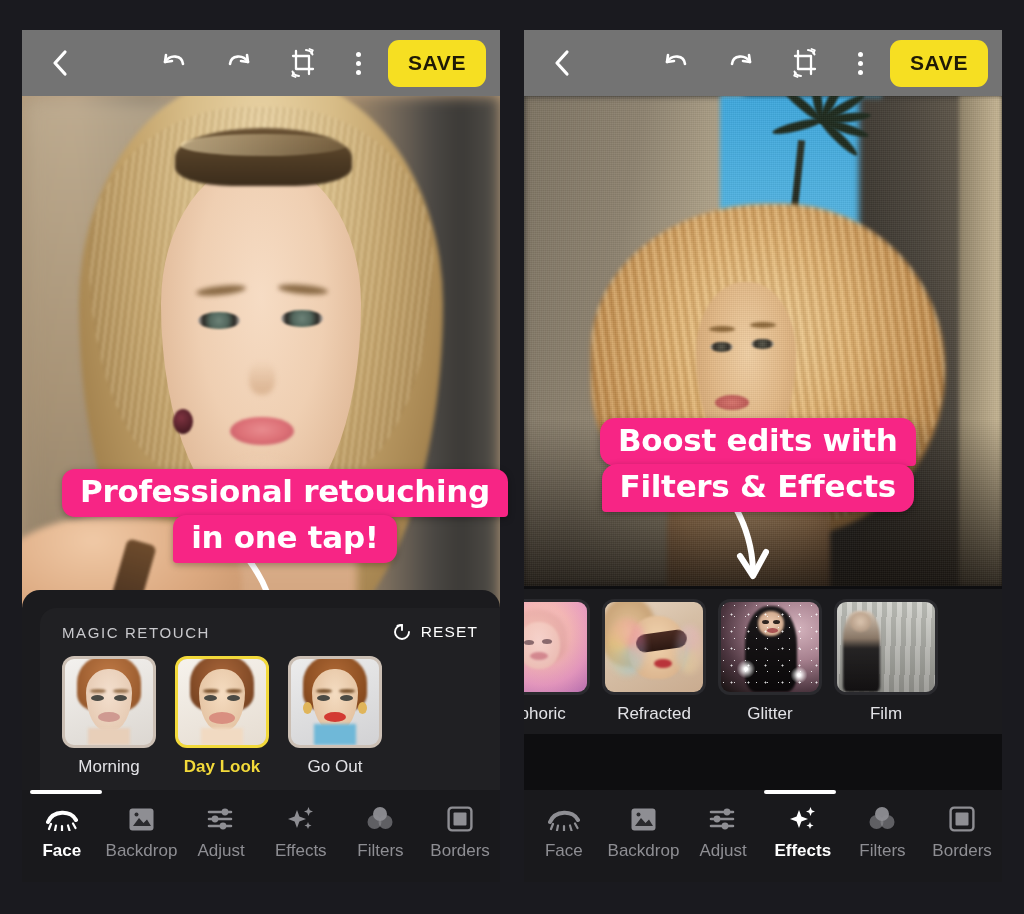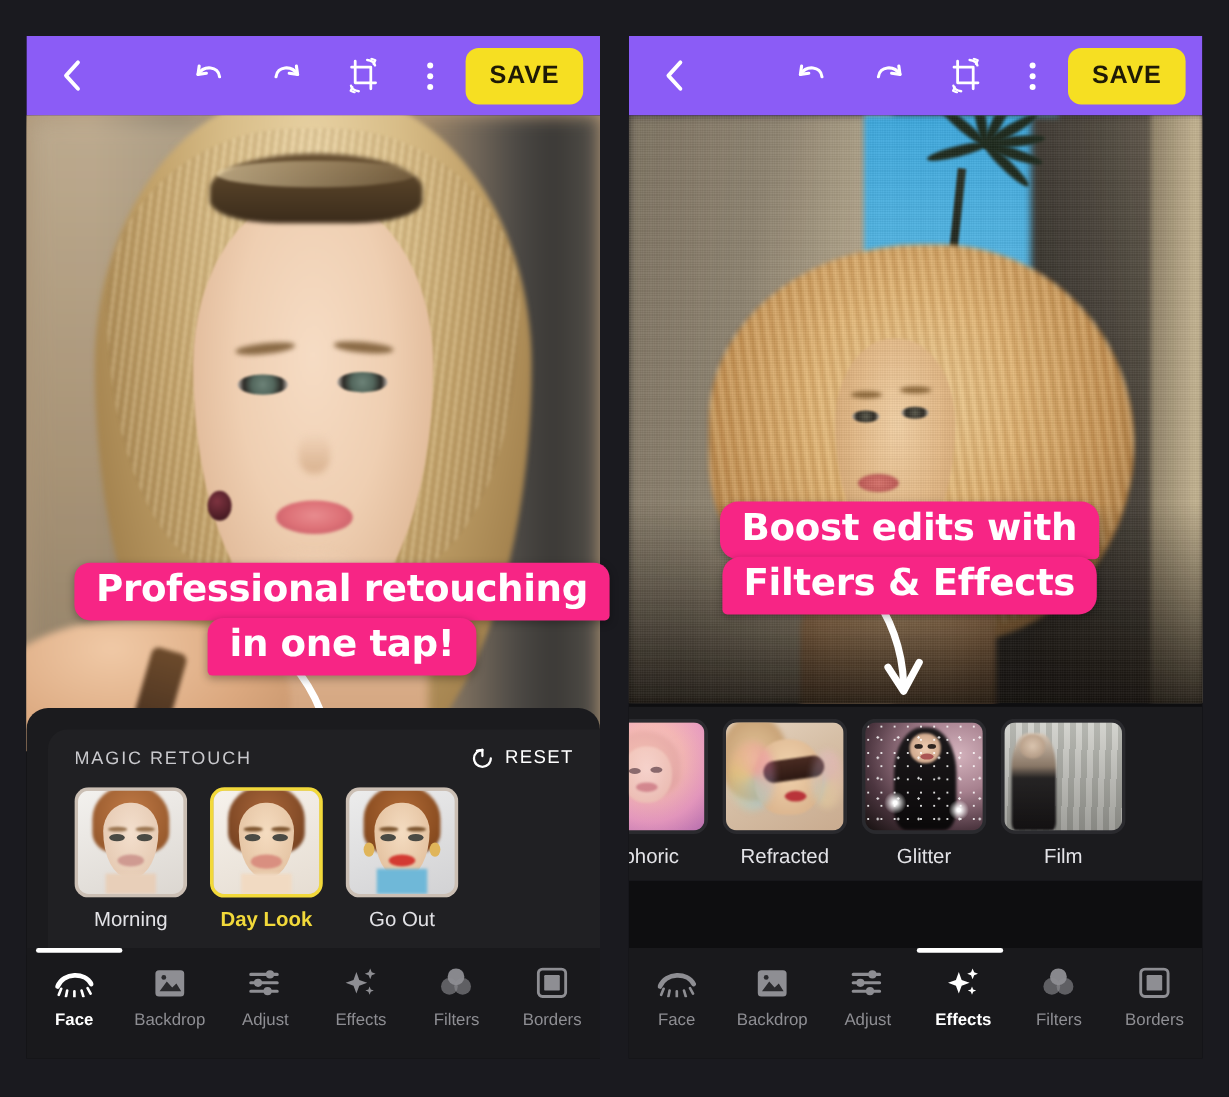--- a/index.html
+++ b/index.html
@@ -25,21 +25,21 @@
     background: #0e0e10;
     overflow: hidden;
   }
   #phone-left  { left: 22px; }
   #phone-right { left: 524px; }
 
   
   .toolbar {
     position: relative;
     height: 66px;
-    background: #8b5cf6;
+    background: #737373;
     display: flex;
     align-items: center;
     z-index: 30;
   }
   .tb-btn {
     display: flex; align-items: center; justify-content: center;
     width: 46px; height: 46px;
     color: #ffffff;
   }
   .tb-back { margin-left: 14px; }
@@ -403,21 +403,21 @@
   .toolnav-indicator {
     position: absolute; top: 0; height: 4px; width: 72px;
     background: #ffffff; border-radius: 2px;
   }
   .tool {
     display: flex; flex-direction: column; align-items: center; gap: 7px;
     width: 74px; cursor: pointer; background: none; border: none;
     font-family: "Liberation Sans", sans-serif;
   }
   .tool-ico { height: 30px; display: flex; align-items: center; justify-content: center; color: #8e8e93; }
-  .tool-lbl { font-size: 14px; color: #8e8e93; }
+  .tool-lbl { font-size: 17px; color: #8e8e93; }
   .tool.active .tool-ico { color: #ffffff; }
   .tool.active .tool-lbl { color: #ffffff; font-weight: bold; }
 </style>
 </head>
 <body>
 
 <div class="stage">
 
   <div class="phone" id="phone-left">
 

